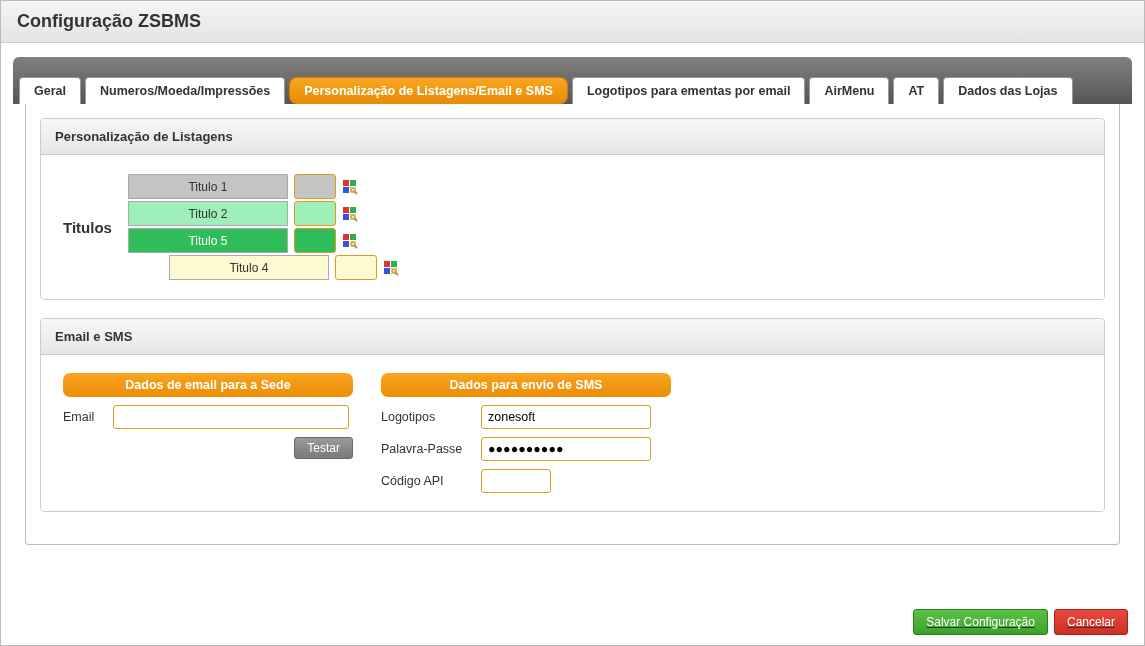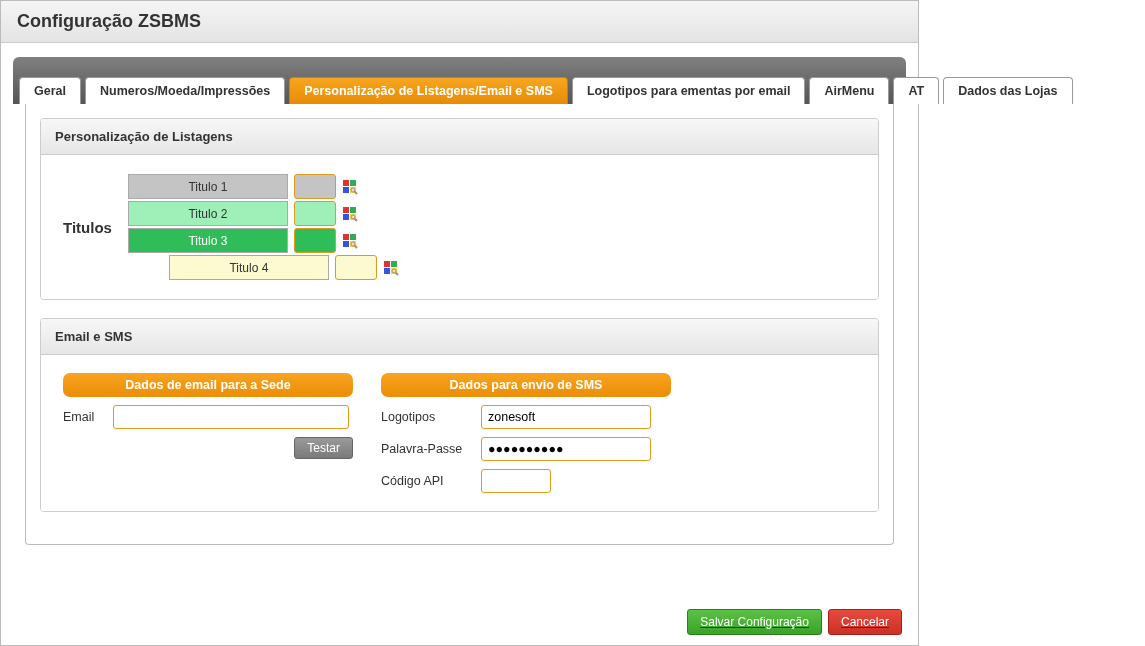--- a/index.html
+++ b/index.html
@@ -1,23 +1,23 @@
 <!DOCTYPE html>
 <html><head>
 <meta charset="utf-8">
 <style>
 * { box-sizing: border-box; margin: 0; padding: 0; }
 body { font-family: Arial, Helvetica, sans-serif; font-size: 13px; background: #fff; color: #333; }
-.app-frame { width: 919px; height: 646px; border: 1px solid #bbb; background: #fff; position: relative; }
+.app-frame { width: 1145px; height: 646px; border: 1px solid #bbb; background: #fff; position: relative; }
 .app-header { height: 42px; background: linear-gradient(#f5f5f5, #e4e4e4); border-bottom: 1px solid #ccc; padding: 0 16px; display: flex; align-items: center; }
 .app-header h1 { font-size: 18px; font-weight: bold; color: #333; }
 .tab-container { margin: 14px 12px 0 12px; }
 .tab-bar { display: flex; gap: 4px; background: linear-gradient(#808080,#555); padding: 20px 6px 0 6px; border-radius: 6px 6px 0 0; }
 .tab { background: #fff; border: 1px solid #999; border-bottom: none; padding: 6px 14px; border-radius: 4px 4px 0 0; font-size: 12.5px; font-weight: bold; cursor: pointer; white-space: nowrap; }
-.tab.active { background: #f29a0d; background: linear-gradient(#f7a61f,#e88b07); color: #fff; border-color: #d37b04; }
+.tab.active { background: #f29a0d; background: linear-gradient(#f7a61f,#e88b07); color: #fff; border-color: #d37b04; border-radius: 8px; }
 .content { background: #fff; border: 1px solid #bbb; border-top: none; margin: 0 12px; padding: 14px; border-radius: 0 0 4px 4px; }
 .panel { border: 1px solid #ccc; border-radius: 4px; margin-bottom: 18px; overflow: hidden; }
 .panel-header { background: linear-gradient(#f7f7f7,#e6e6e6); padding: 10px 14px; font-weight: bold; font-size: 13px; border-bottom: 1px solid #ccc; }
 .panel-body { padding: 18px 22px; background: #fff; }
 .titulos-row { display: flex; align-items: center; gap: 16px; }
 .titulos-label { font-weight: bold; font-size: 15px; }
 .title-list { display: flex; flex-direction: column; gap: 0; }
 .title-item { display: flex; align-items: center; gap: 6px; height: 27px;}
 .title-box { width: 160px; height: 25px; border: 1px solid #aaa; display: flex; align-items: center; justify-content: center; font-size: 12px; cursor: pointer; }
 .swatch { width: 42px; height: 25px; border: 1px solid #e09a1c; border-radius: 3px; cursor: pointer; }
@@ -89,21 +89,21 @@
                       <rect x="8" y="1" width="6" height="6" fill="#3a5"></rect>
                       <rect x="1" y="8" width="6" height="6" fill="#35d"></rect>
                       <rect x="8" y="8" width="6" height="6" fill="#ed3"></rect>
                       <path d="M11 11 L15 15" stroke="#b86" stroke-width="2"></path>
                       <circle cx="11" cy="11" r="2" fill="#edc" stroke="#b86"></circle>
                     </svg>
                 </span>
               </div>
 
               <div class="title-item">
-                <div class="title-box" style="background:#2ebd59;color:#fff;">Titulo 3</div>
+                <div class="title-box" style="background:#2ebd59;color:#fff;">Titulo 5</div>
                 <div class="swatch" style="background:#2ebd59"></div>
                 <span class="picker-icon">
                   <svg viewBox="0 0 16 16">
                       <rect x="1" y="1" width="6" height="6" fill="#d33"></rect>
                       <rect x="8" y="1" width="6" height="6" fill="#3a5"></rect>
                       <rect x="1" y="8" width="6" height="6" fill="#35d"></rect>
                       <rect x="8" y="8" width="6" height="6" fill="#ed3"></rect>
                       <path d="M11 11 L15 15" stroke="#b86" stroke-width="2"></path>
                       <circle cx="11" cy="11" r="2" fill="#edc" stroke="#b86"></circle>
                     </svg>

